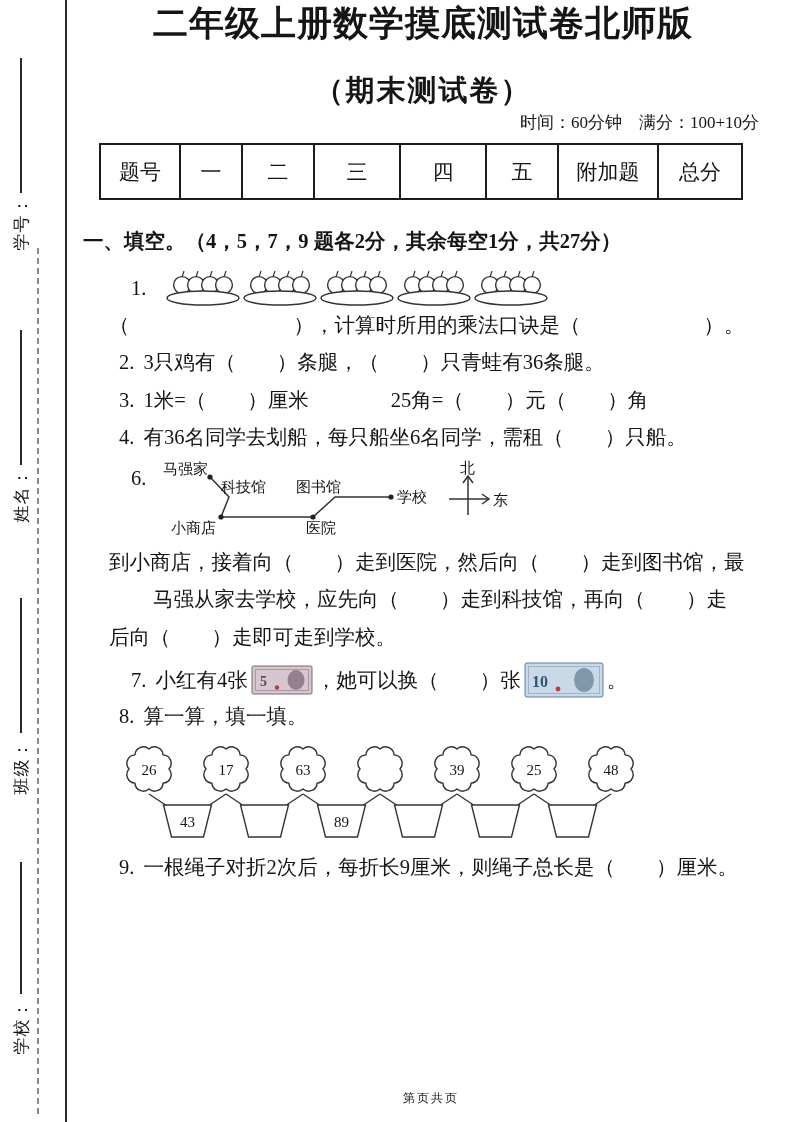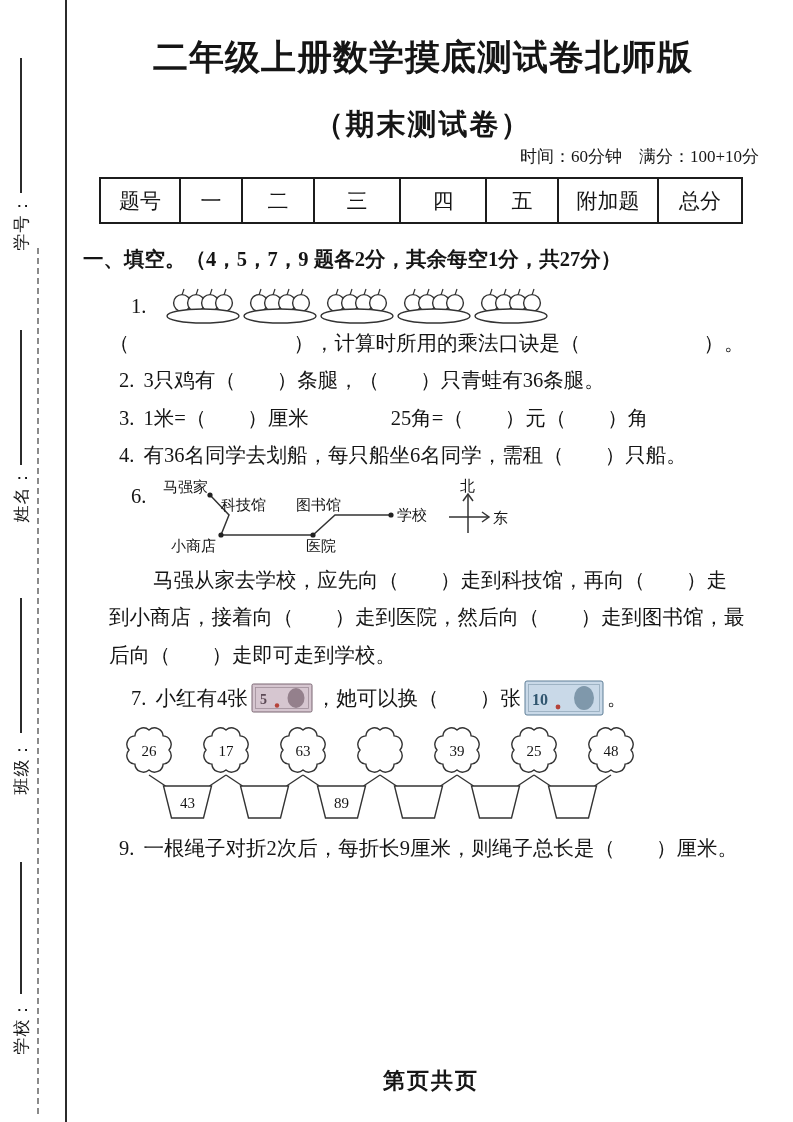--- a/index.html
+++ b/index.html
@@ -15,38 +15,38 @@
   .blank-line { position:absolute; left:20px; width:2px; background:#2b2b2b; }
   .bl1 { top:58px;  height:135px; }
   .bl2 { top:330px; height:135px; }
   .bl3 { top:598px; height:135px; }
   .bl4 { top:862px; height:132px; }
   .side-label { position:absolute; left:-14px; width:70px; text-align:center; font-size:17px;
                 transform:rotate(-90deg); white-space:nowrap; letter-spacing:1px; }
   .sl1 { top:212px; } .sl2 { top:484px; } .sl3 { top:756px; } .sl4 { top:1016px; }
   
   .content { position:absolute; left:69px; right:0; top:0; bottom:0; padding:0 30px 0 14px; }
-  .title { margin-top:34px; text-align:center; font-size:35px; font-weight:bold; letter-spacing:1px; }
+  .title { text-align:center; font-size:35px; font-weight:bold; letter-spacing:1px; }
   .subtitle { margin-top:24px; text-align:center; font-size:29px; font-weight:bold; letter-spacing:2px; }
   .meta { text-align:right; font-size:17px; padding-right:4px; }
   .score-table { border-collapse:collapse; table-layout:fixed; width:642px; margin:9px 0 0 16px; }
-  .score-table td { border:2px solid #1c1c1c; height:45px; text-align:center; font-size:21px; }
-  .section-heading { margin-top:21px; font-size:20.5px; font-weight:bold; }
+  .score-table td { border:2px solid #1c1c1c; height:55px; text-align:center; font-size:21px; }
+  .section-heading { margin-top:27px; font-size:20.5px; font-weight:bold; }
   .q { font-size:20.5px; line-height:1.82; }
   .q-num { margin-right:9px; }
   .ml-num { margin-left:36px; }
   .indent1 { margin-left:70px; }
   .indent0 { margin-left:26px;font-family:Liberation Serif, serif; }
   .q-row { display:flex; align-items:flex-end; gap:8px; margin:8px 0 0 48px; }
   .q-row-top { display:flex; align-items:flex-start; gap:8px; margin:4px 0 0 48px; }
   .q7-row { display:flex; align-items:center; margin:6px 0 0 48px; font-size:20.5px; }
   .q7-row svg { margin:0 3px; }
   .diagram { margin:4px 0 0 36px; display:block; }
-  .footer { position:absolute; bottom:26px; left:69px; right:0; text-align:center;
-            font-size:22px; font-weight:bold; letter-spacing:2px; }
+  .footer { position:absolute; bottom:15px; left:69px; right:0; text-align:center;
+            font-size:12px; font-weight:normal; letter-spacing:2px; }
   
   .ap { fill:#fff; stroke:#333; stroke-width:1.4; }
   .st { stroke:#333; stroke-width:1.2; fill:none; }
   .mapline { fill:none; stroke:#333; stroke-width:1.5; }
   .mapdot { fill:#222; }
   .maptext { font-size:15px; fill:#151515; }
   .dg-line { stroke:#333; stroke-width:1.3; }
   .dg-text { font-size:15px; fill:#151515; text-anchor:middle; }
 </style>
 </head>
@@ -145,22 +145,22 @@
         <g>
           <line class="mapline" x1="305" y1="17" x2="305" y2="55"></line>
           <polyline class="mapline" points="300,23 305,16 310,23"></polyline>
           <line class="mapline" x1="286" y1="39" x2="325" y2="39"></line>
           <polyline class="mapline" points="319,34 326,39 319,44"></polyline>
           <text class="maptext" x="297" y="13">北</text>
           <text class="maptext" x="330" y="45">东</text>
         </g>
       </svg>
     </div>
+    <div class="q indent0">到小商店，接着向（　　）走到医院，然后向（　　）走到图书馆，最</div>
     <div class="q indent1">马强从家去学校，应先向（　　）走到科技馆，再向（　　）走</div>
-    <div class="q indent0">到小商店，接着向（　　）走到医院，然后向（　　）走到图书馆，最</div>
     <div class="q indent0">后向（　　）走即可走到学校。</div>
 
     <div class="q7-row">
       <span class="q-num">7.</span>
       <span>小红有4张</span>
       <svg width="62" height="30" viewBox="0 0 62 30">
         <rect x="1" y="1" width="60" height="28" rx="1.5" fill="#d6c6d0" stroke="#7a6672"></rect>
         <rect x="4.5" y="4.5" width="53" height="21" fill="none" stroke="#a08e9a" stroke-width="0.8"></rect>
         <ellipse cx="45" cy="15" rx="8.5" ry="10" fill="#94808c"></ellipse>
         <circle cx="26" cy="22.5" r="2.2" fill="#b5433a"></circle>
@@ -170,20 +170,21 @@
       <svg width="80" height="36" viewBox="0 0 80 36">
         <rect x="1" y="1" width="78" height="34" rx="2" fill="#c9d9e8" stroke="#5f7e97"></rect>
         <rect x="4.5" y="4.5" width="71" height="27" fill="none" stroke="#93aabb" stroke-width="0.8"></rect>
         <ellipse cx="60" cy="18" rx="10" ry="12" fill="#7f98ab"></ellipse>
         <circle cx="34" cy="27" r="2.4" fill="#b5433a"></circle>
         <text x="8" y="25" font-size="16" font-weight="bold" fill="#31566f">10</text>
       </svg>
       <span>。</span>
     </div>
 
+    <div class="q ml-num"><span class="q-num">8.</span><span>算一算，填一填。</span></div>
     <svg class="diagram" width="540" height="102" viewBox="0 0 540 102">
       <defs>
         <path id="cloud" d="M0,-20 A8.5 8.5 0 0 1 14.1,-14.1 A8.5 8.5 0 0 1 20,0 A8.5 8.5 0 0 1 14.1,14.1 A8.5 8.5 0 0 1 0,20 A8.5 8.5 0 0 1 -14.1,14.1 A8.5 8.5 0 0 1 -20,0 A8.5 8.5 0 0 1 -14.1,-14.1 A8.5 8.5 0 0 1 0,-20 Z" fill="#fff" stroke="#333" stroke-width="1.4"></path>
         <path id="basket" d="M-24,0 L24,0 L16,32 L-16,32 Z" fill="#fff" stroke="#333" stroke-width="1.4"></path>
       </defs>
       <line class="dg-line" x1="30" y1="55" x2="46.5" y2="66"></line>
         <line class="dg-line" x1="107" y1="55" x2="90.5" y2="66"></line>
       <line class="dg-line" x1="107" y1="55" x2="123.5" y2="66"></line>
         <line class="dg-line" x1="184" y1="55" x2="167.5" y2="66"></line>
       <line class="dg-line" x1="184" y1="55" x2="200.5" y2="66"></line>

